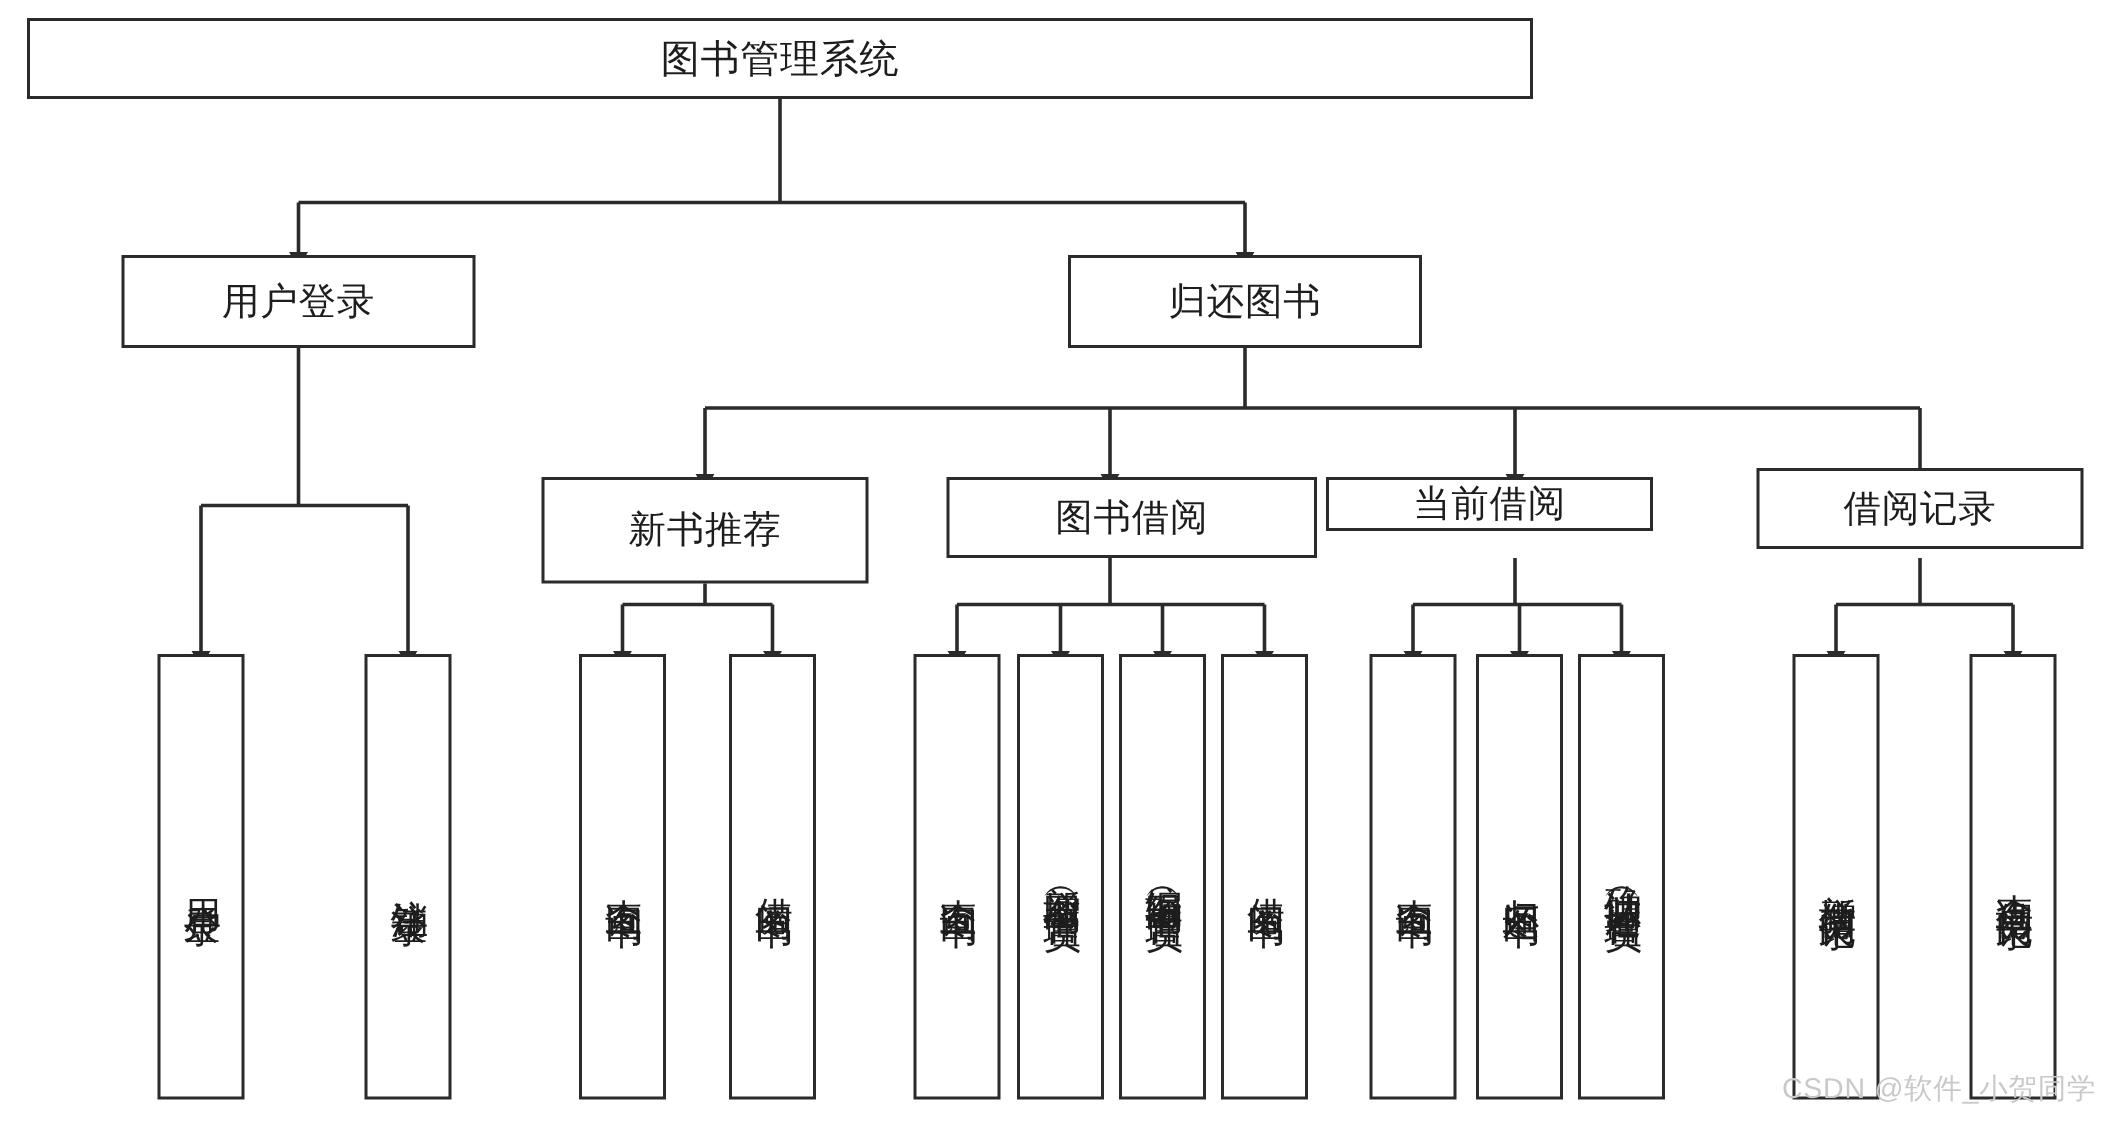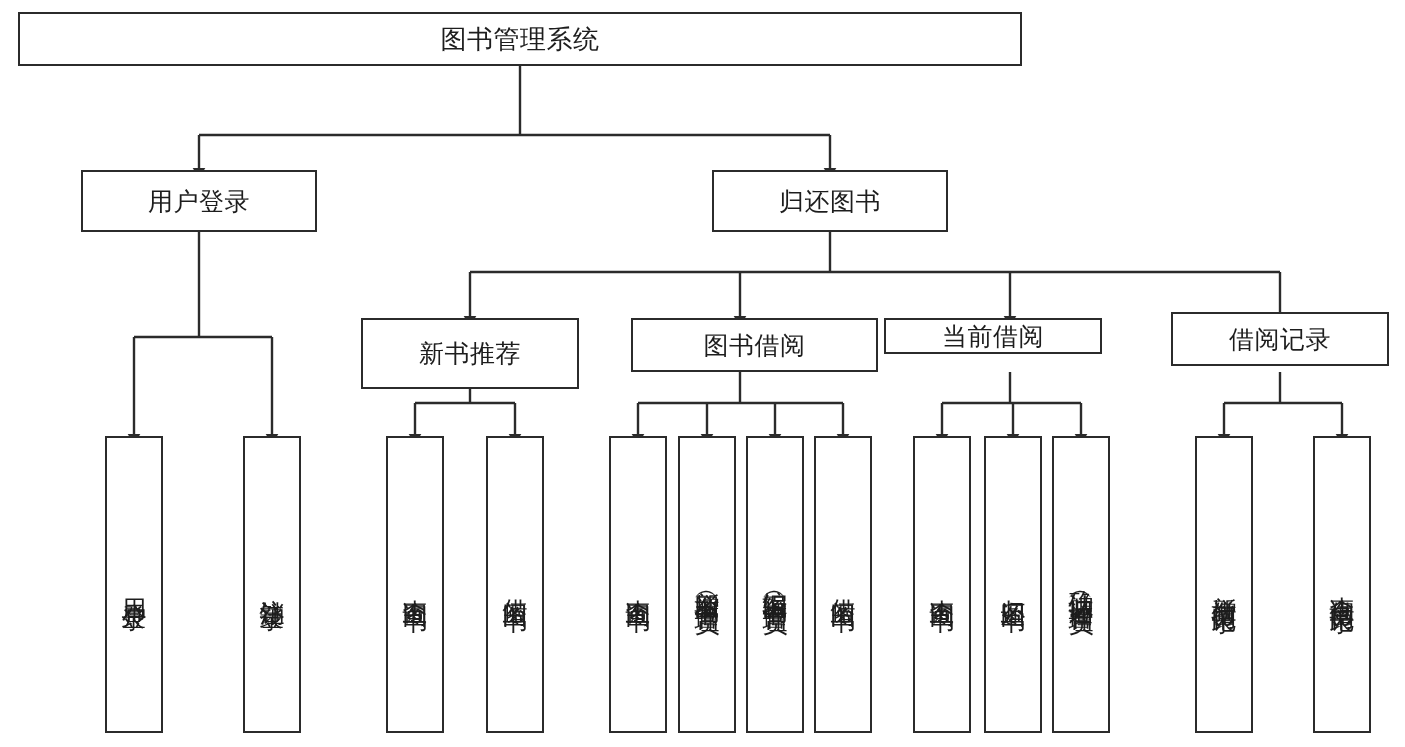--- a/index.html
+++ b/index.html
@@ -174,13 +174,14 @@
         <span class="label">确认归还（管理员）</span>
       </div>
       <div class="node v" style="left: 1195px; top: 436px; width: 58px; height: 297px;">
         <span class="label">新增借阅记录</span>
       </div>
       <div class="node v" style="left: 1313px; top: 436px; width: 58px; height: 297px;">
         <span class="label">查询借阅记录</span>
       </div>
     </div>
 
+  <div id="watermark" style="left: 1188px; top: 713px;">CSDN @软件_小贺同学</div>
 </div>
 
 </body></html>

